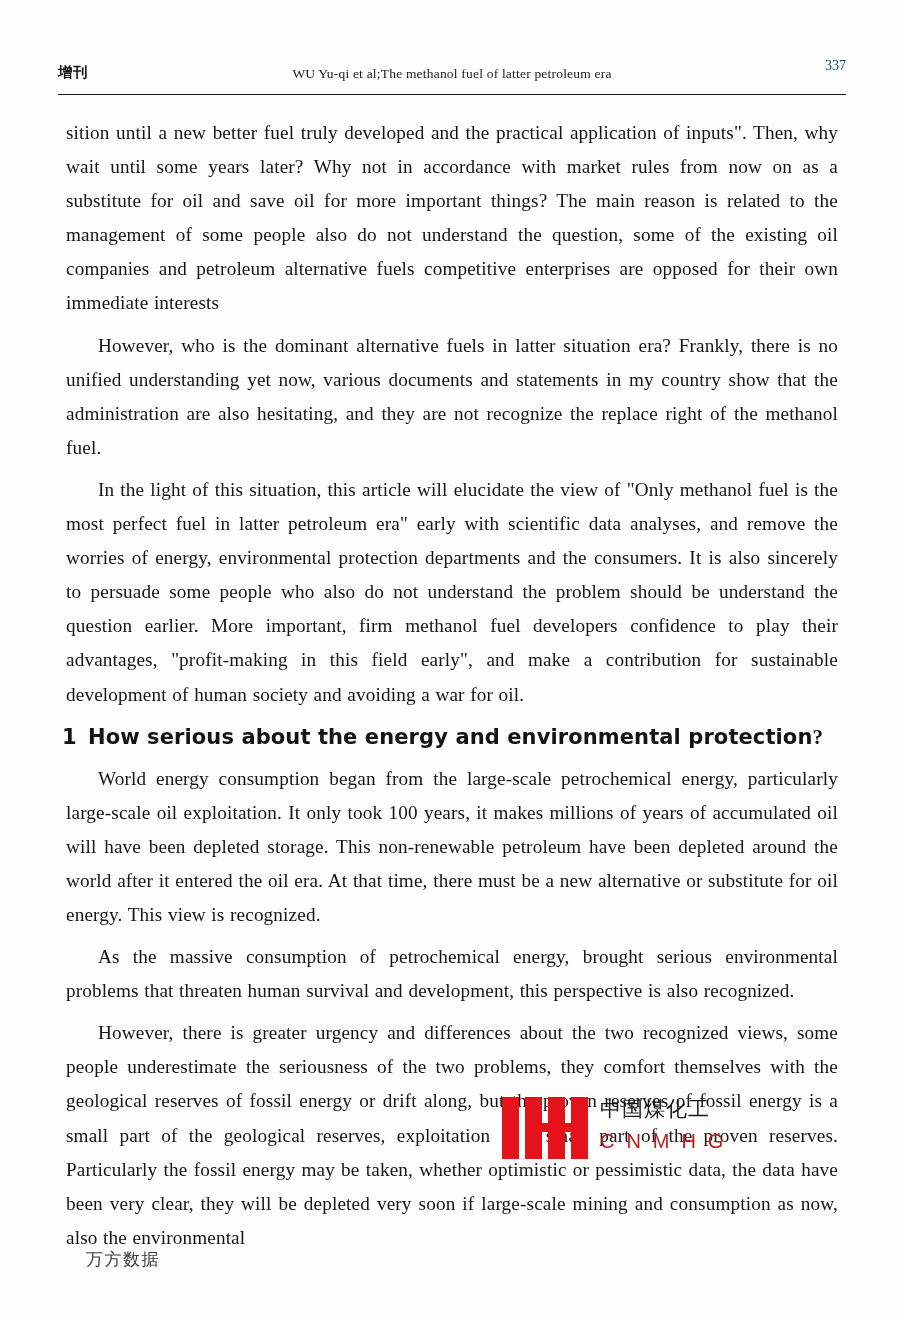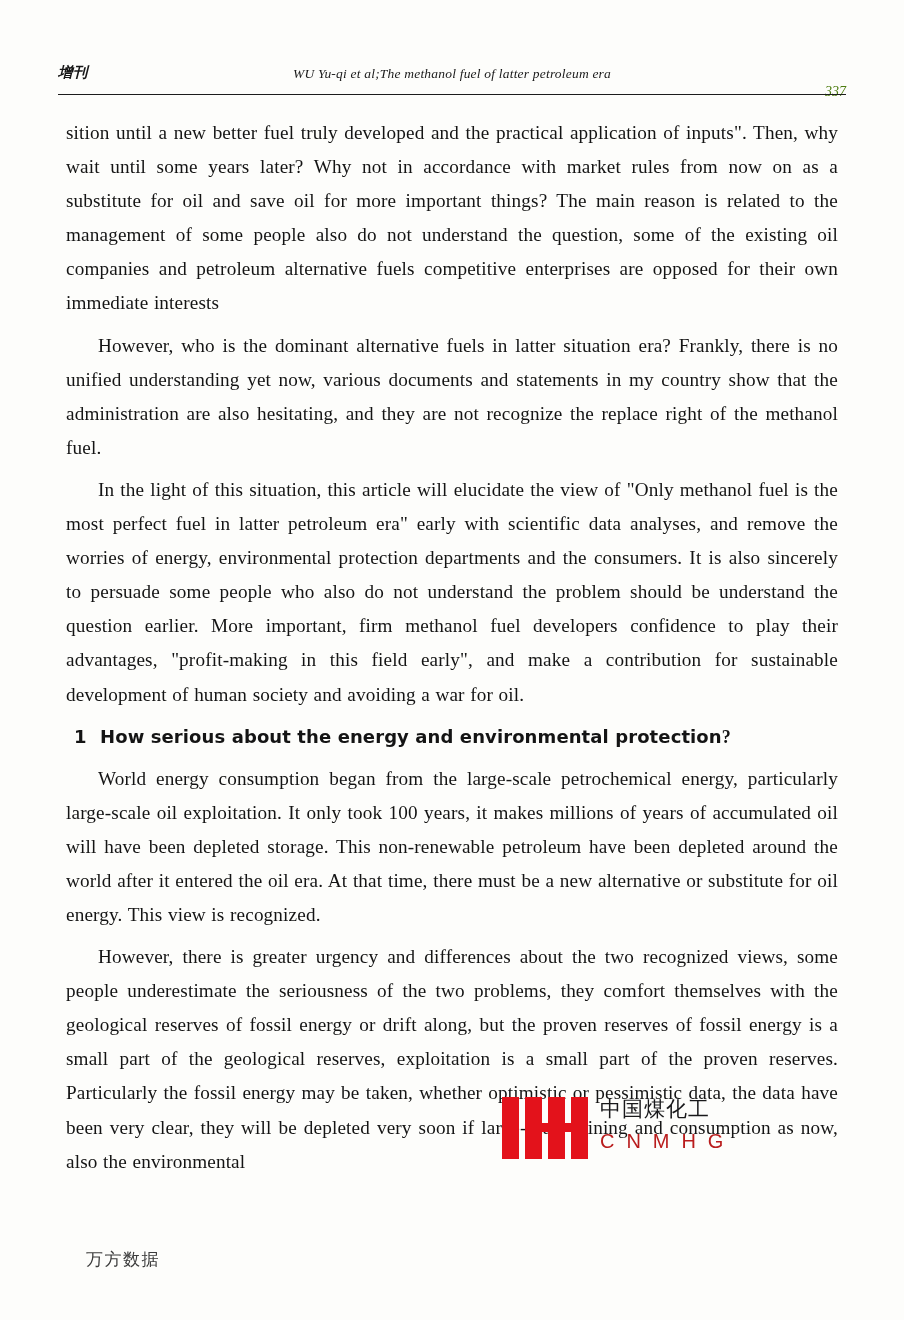--- a/index.html
+++ b/index.html
@@ -17,21 +17,20 @@
     overflow: hidden;
   }
 
   
   .header {
     position: absolute;
     left: 58px;
     top: 58px;
     width: 788px;
     height: 34px;
-    font-style: italic;
   }
   .header-label {
     position: absolute;
     left: 0;
     top: 5px;
     font-family: "DejaVu Sans", sans-serif;
     font-size: 14.5px;
     font-weight: 600;
     letter-spacing: 0.5px;
     color: #161616;
@@ -42,23 +41,23 @@
     right: 0;
     top: 8px;
     text-align: center;
     font-size: 13.5px;
     letter-spacing: 0.2px;
     color: #1a1a1a;
   }
   .header-page {
     position: absolute;
     right: 0;
-    top: 26px;
+    top: 0;
     font-size: 14px;
-    color: #4d7c0f;
+    color: #0c4a6e;
   }
   .header-rule {
     position: absolute;
     left: 58px;
     top: 94px;
     width: 788px;
     height: 0;
     border-top: 1.6px solid #1c1c1c;
   }
 
@@ -76,23 +75,23 @@
     text-align: justify;
     text-align-last: left;
     text-justify: inter-word;
     letter-spacing: 0.15px;
     word-spacing: 0.6px;
   }
   p.indent {
     text-indent: 32px;
   }
   .section-heading {
-    margin: 4px 0 0 16px;
-    font-family: "DejaVu Sans", sans-serif;
-    font-size: 18px;
+    margin: 4px 0 0 4px;
+    font-family: "DejaVu Sans", sans-serif;
+    font-size: 21px;
     font-weight: 700;
     line-height: 34px;
     letter-spacing: 0.1px;
   }
   .section-heading .num {
     display: inline-block;
     width: 26px;
   }
   .section-heading .q {
     font-family: "Liberation Serif", serif;
@@ -173,20 +172,21 @@
   <div class="body">
     <p class="para">sition until a new better fuel truly developed and the practical application of inputs". Then, why wait until some years later? Why not in accordance with market rules from now on as a substitute for oil and save oil for more important things? The main reason is related to the management of some people also do not understand the question, some of the existing oil companies and petroleum alternative fuels competitive enterprises are opposed for their own immediate interests</p>
     <p class="para indent">However, who is the dominant alternative fuels in latter situation era? Frankly, there is no unified understanding yet now, various documents and statements in my country show that the administration are also hesitating, and they are not recognize the replace right of the methanol fuel.</p>
     <p class="para indent">In the light of this situation, this article will elucidate the view of "Only methanol fuel is the most perfect fuel in latter petroleum era" early with scientific data analyses, and remove the worries of energy, environmental protection departments and the consumers. It is also sincerely to persuade some people who also do not understand the problem should be understand the question earlier. More important, firm methanol fuel developers confidence to play their advantages, "profit-making in this field early", and make a contribution for sustainable development of human society and avoiding a war for oil.</p>
 
     <h2 class="section-heading">
       <span class="num">1</span><span>How serious about the energy and environmental protection</span><span class="q">?</span>
     </h2>
 
     <p class="para indent">World energy consumption began from the large-scale petrochemical energy, particularly large-scale oil exploitation. It only took 100 years, it makes millions of years of accumulated oil will have been depleted storage. This non-renewable petroleum have been depleted around the world after it entered the oil era. At that time, there must be a new alternative or substitute for oil energy. This view is recognized.</p>
+    <p class="para indent">As the massive consumption of petrochemical energy, brought serious environmental problems that threaten human survival and development, this perspective is also recognized.</p>
     <p class="para indent">However, there is greater urgency and differences about the two recognized views, some people underestimate the seriousness of the two problems, they comfort themselves with the geological reserves of fossil energy or drift along, but the proven reserves of fossil energy is a small part of the geological reserves, exploitation is a small part of the proven reserves. Particularly the fossil energy may be taken, whether optimistic or pessimistic data, the data have been very clear, they will be depleted very soon if large-scale mining and consumption as now, also the environmental</p>
   </div>
 
   <div class="logo-overlay">
     <div class="logo-mark">
       <div class="bar b1"></div>
       <div class="bar b2"></div>
       <div class="bar b3"></div>
       <div class="bar b4"></div>
       <div class="bar cross"></div>

